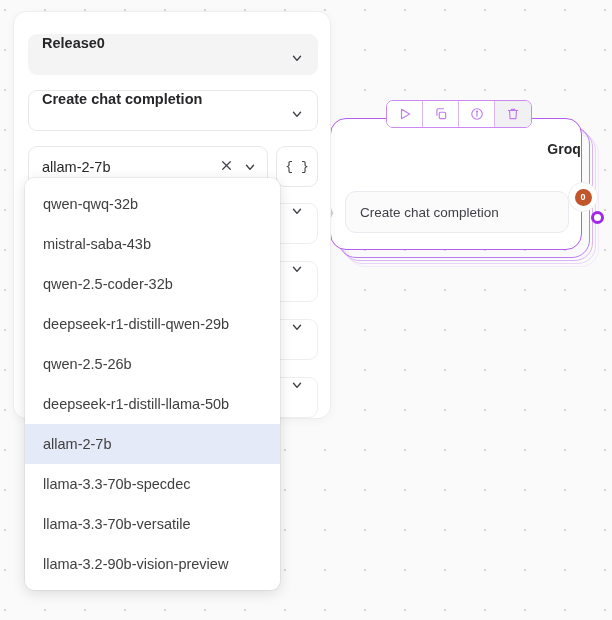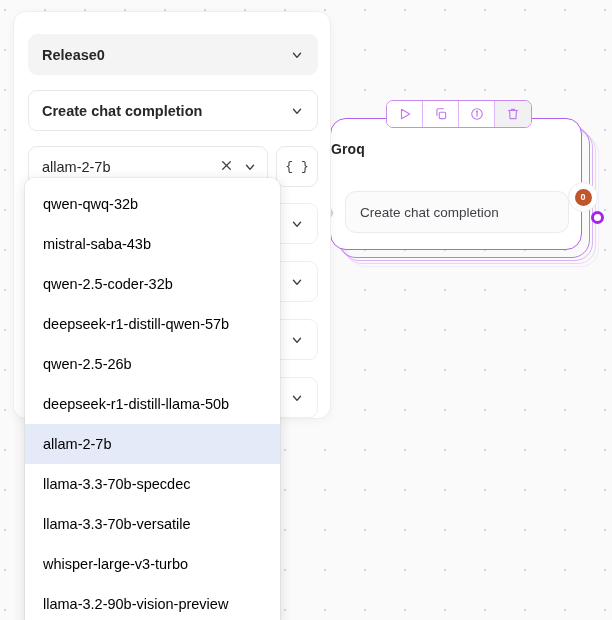--- a/index.html
+++ b/index.html
@@ -43,21 +43,21 @@
   #node {
     position: absolute;
     left: 0px; top: 0px;
     width: 252px; height: 132px;
     background: #ffffff;
     border: 1.6px solid #b45ef0;
     border-radius: 16px;
     z-index: 3;
   }
   #node-title {
-    text-align: left;
+    text-align: right;
     font-size: 14px;
     font-weight: bold;
     color: #27272a;
     margin-top: 22px;
     letter-spacing: .1px;
   }
   #node-op {
     position: absolute;
     left: 14px; top: 72px;
     width: 224px; height: 42px;
@@ -139,24 +139,25 @@
     z-index: 10;
     overflow: hidden;
   }
   .field {
     position: absolute;
     left: 14px;
     width: 290px;
     height: 41px;
     border-radius: 9px;
     display: flex;
-    align-items: center;
+    align-items: flex-start;
     padding: 0 13px;
     font-size: 14.5px;
     color: #27272a;
+    flex-direction: column;
   }
   .field.filled { background: #f4f4f5; border: 1px solid transparent; font-weight: bold; }
   .field.bordered { background: #ffffff; border: 1px solid #e8e8eb; font-weight: bold; }
   .field.plain { background: #ffffff; border: 1px solid #eeeef0; font-weight: normal; }
   .field .chev { margin-left: auto; color: #3f3f46; display:flex; align-items:center;}
 
   #f-release { top: 22px; }
   #f-op      { top: 78px; }
   #f-x1 { top: 191px; }
   #f-x2 { top: 249px; }
@@ -203,21 +204,21 @@
     box-shadow: 0 3px 14px rgba(0,0,0,.13), 0 0 0 1px rgba(0,0,0,.045);
     z-index: 40;
     padding: 6px 0;
     overflow: hidden;
   }
   .dd-item {
     height: 40px;
     display: flex; align-items: center;
     padding: 0 18px;
     font-size: 14.5px;
-    color: #000000;
+    color: #404040;
     white-space: nowrap;
   }
   .dd-item.active { background: #e5eaf8; }
 </style>
 </head>
 <body>
 
 <div id="canvas"></div>
 
 <div id="node-wrap">
@@ -337,21 +338,20 @@
           <polyline points="6,9 12,16 18,9"></polyline>
         </svg>
     </span>
   </div>
 </div>
 
 <div id="dropdown">
     <div class="dd-item">qwen-qwq-32b</div>
     <div class="dd-item">mistral-saba-43b</div>
     <div class="dd-item">qwen-2.5-coder-32b</div>
-    <div class="dd-item">deepseek-r1-distill-qwen-57b</div>
+    <div class="dd-item">deepseek-r1-distill-qwen-29b</div>
     <div class="dd-item">qwen-2.5-26b</div>
     <div class="dd-item">deepseek-r1-distill-llama-50b</div>
     <div class="dd-item active">allam-2-7b</div>
     <div class="dd-item">llama-3.3-70b-specdec</div>
     <div class="dd-item">llama-3.3-70b-versatile</div>
-    <div class="dd-item">whisper-large-v3-turbo</div>
     <div class="dd-item">llama-3.2-90b-vision-preview</div>
   </div>
 
 </body></html>

